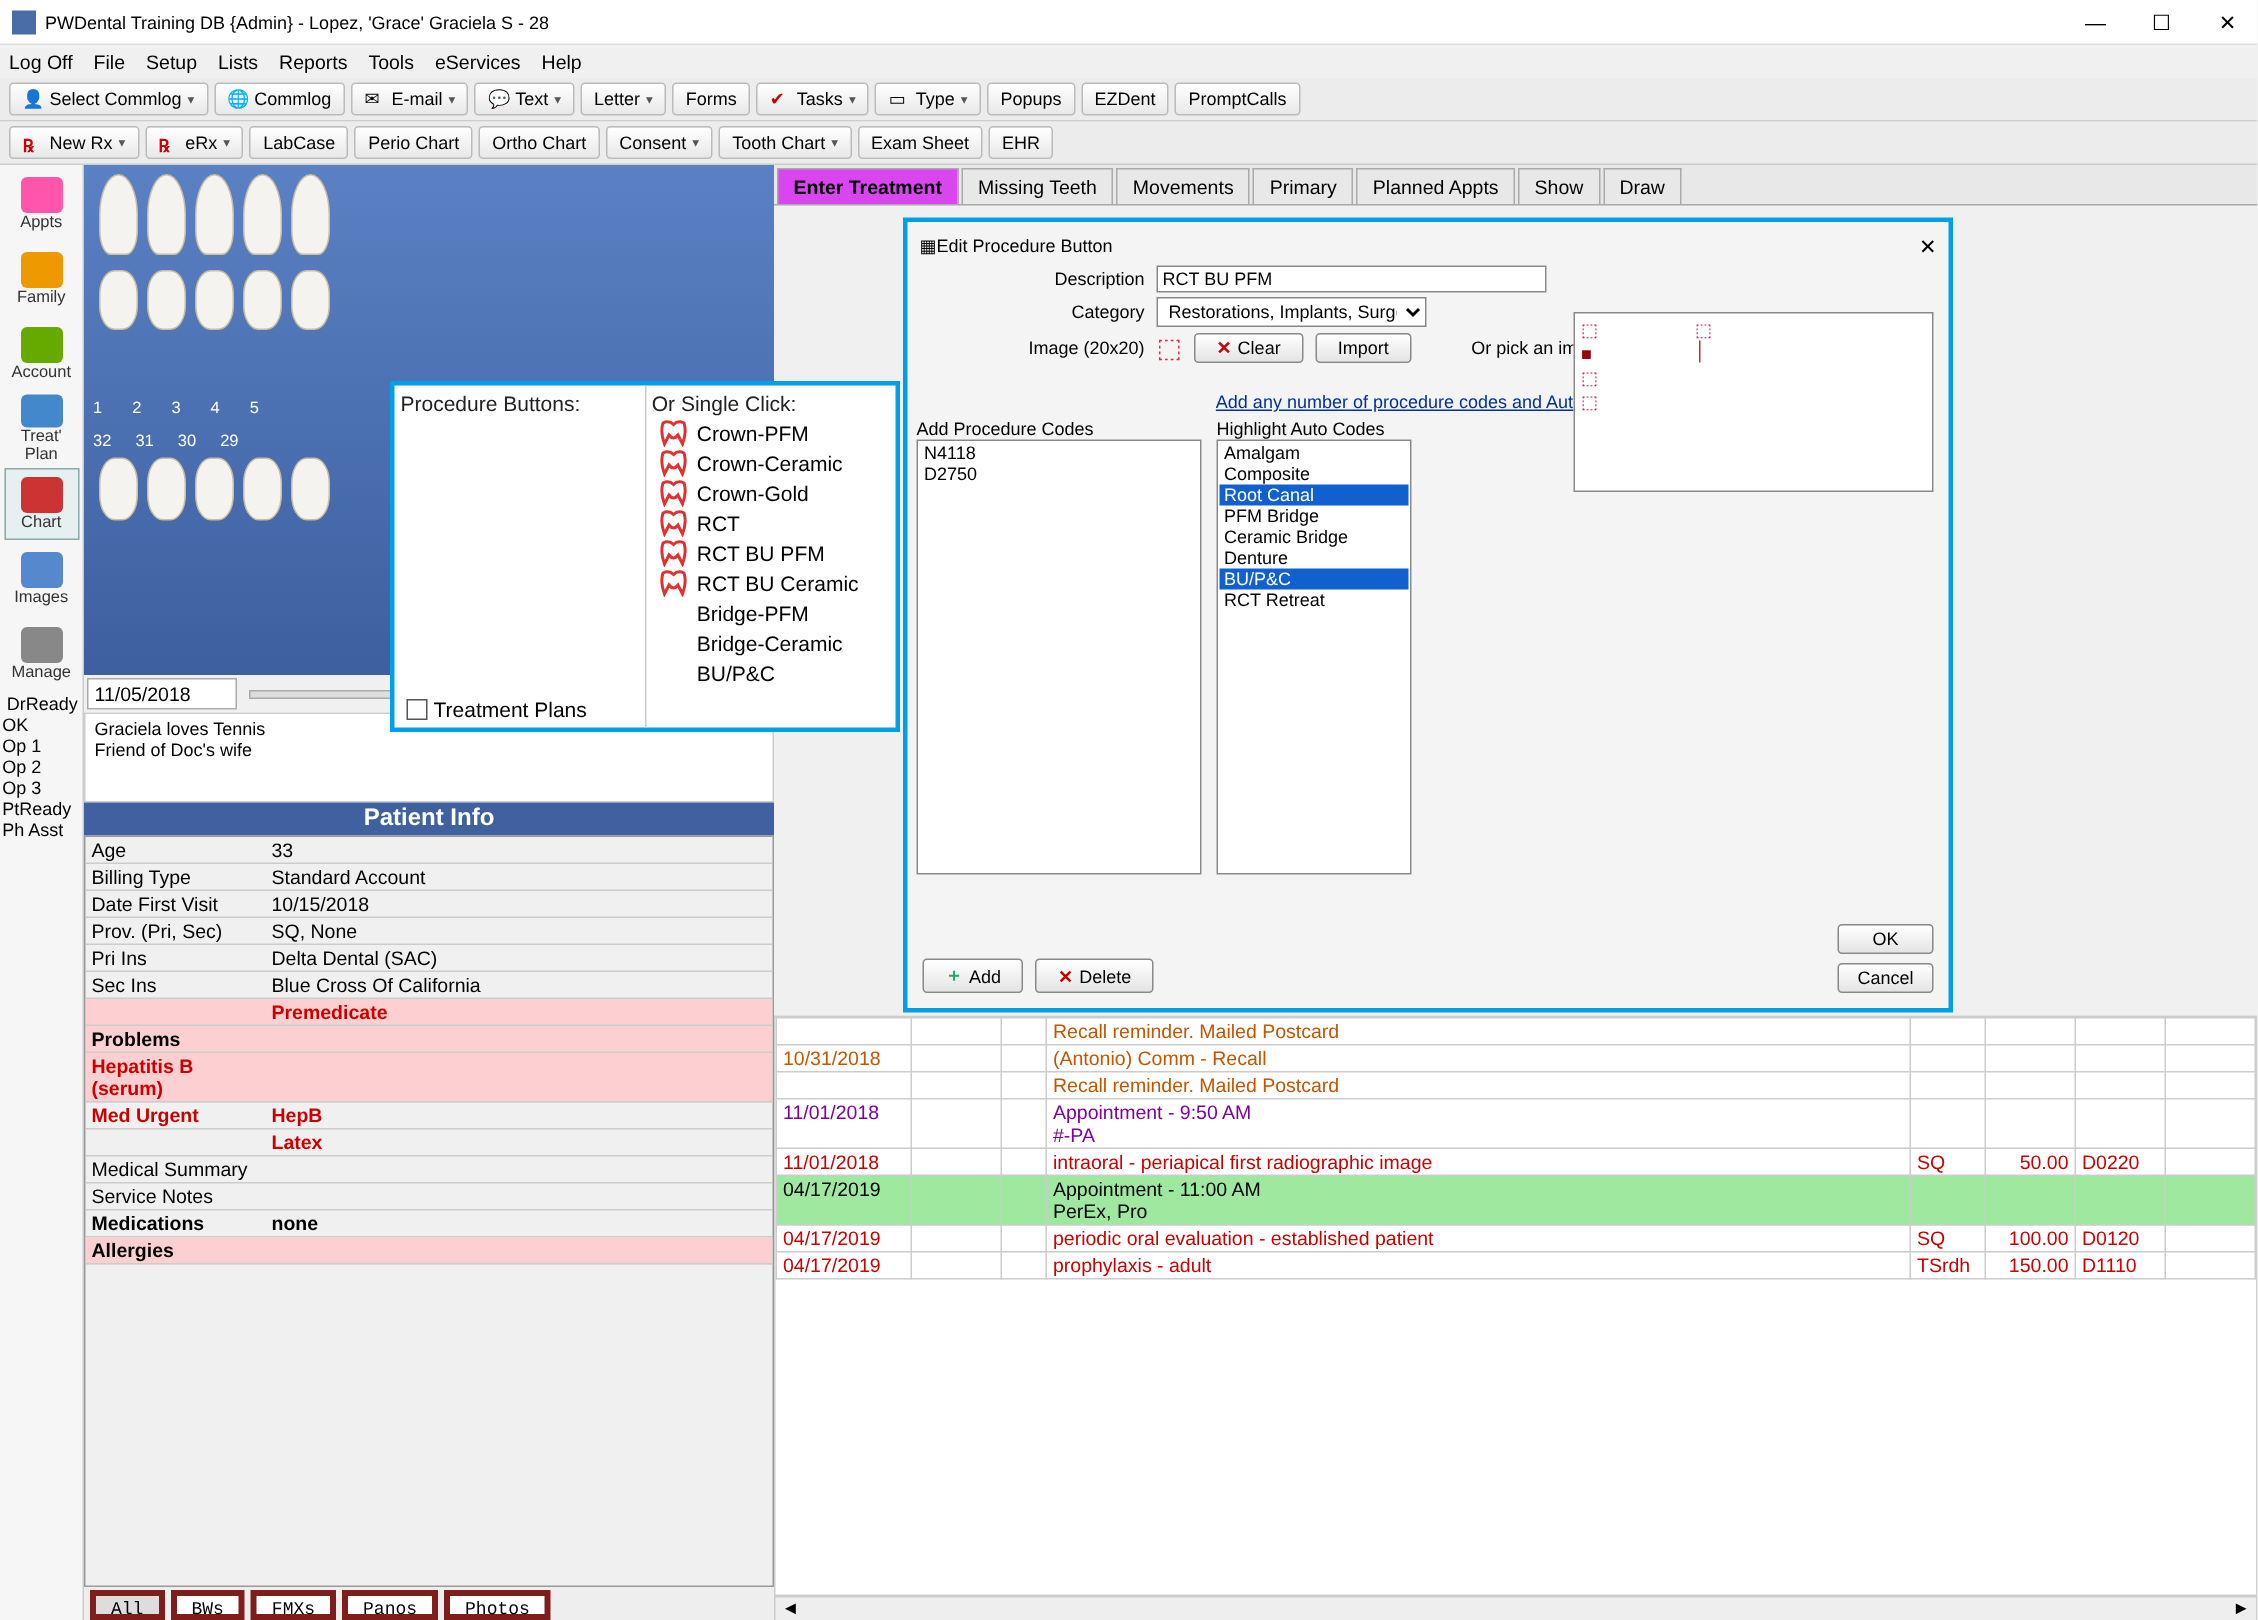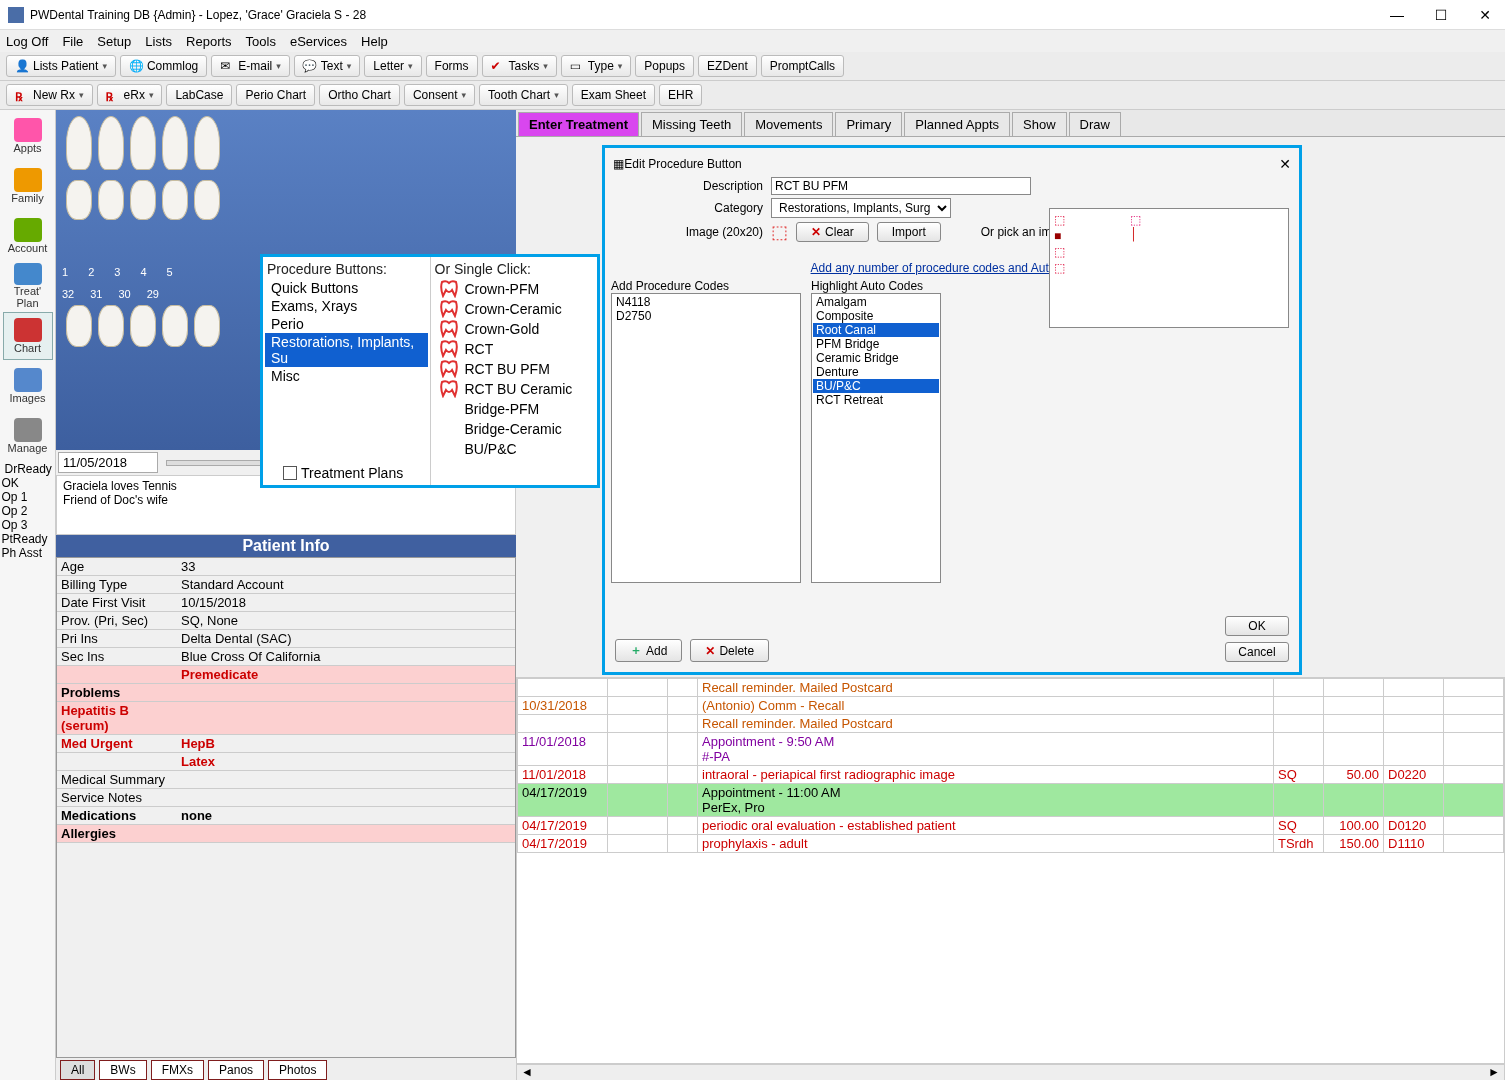--- a/index.html
+++ b/index.html
@@ -28,21 +28,21 @@
 .notepane { background:#fff; border:1px solid #ccc; padding:3px 6px; font-size:12px; height: 60px;}
 .patinfo-hdr { background:#4060a0; color:#fff; text-align:center; font-weight:bold; padding:2px; font-size:16px;}
 .patinfo { border:1px solid #999; flex:1; overflow:auto;}
 .pirow { display:flex; border-bottom:1px solid #ccc; font-size:13px;}
 .pirow .k { width:120px; padding:1px 4px; }
 .pirow .v { flex:1; padding:1px 4px; }
 .pirow.red .v, .pirow.red .k { color:#c00; font-weight:bold; }
 .pirow.pink { background:#fcd0d0; }
 .pirow.b { font-weight:bold; }
 .bottomtabs { height:24px; display:flex; gap:4px; padding:2px 4px; background:#eee;}
-.bottomtabs .bt { padding:2px 10px; border:1px solid #7f1d1d; background:#fff; cursor:pointer; font-size:12px;}
+.bottomtabs .bt { padding:2px 10px; border:4px solid #7f1d1d; background:#fff; cursor:pointer; font-size:12px;font-family:Liberation Mono, monospace;}
 .rightpane { flex:1; display:flex; flex-direction:column; position:relative; }
 .tabstrip { display:flex; gap:2px; background:#e8e8e8; padding:2px 2px 0; border-bottom:1px solid #aaa;}
 .tabstrip .tab { padding:4px 10px; border:1px solid #aaa; border-bottom:none; background:#e8e8e8; cursor:pointer; font-size:13px;}
 .tabstrip .tab.active { background:#d946ef; font-weight:bold;}
 .chartlog { flex:1; overflow:auto; background:#fff; border:1px solid #ccc;}
 .chartlog table { width:100%; border-collapse:collapse; font-size:13px;}
 .chartlog td { border:1px solid #ccc; padding:1px 4px; vertical-align:top;}
 .chartlog tr.green td { background:#9fe89f; }
 .chartlog tr.purple td { color:#8000a0; }
 .chartlog tr.orange td { color:#c65500; }
@@ -90,21 +90,21 @@
     <span>Lists</span>
     <span>Reports</span>
     <span>Tools</span>
     <span>eServices</span>
     <span>Help</span>
   </div>
 
 <div class="toolbar">
   <span class="tbtn caret">
       <span class="tico">👤</span>
-      <span>Lists Patient</span>
+      <span>Select Commlog</span>
     </span>
   <span class="tbtn">
       <span class="tico">🌐</span>
       <span>Commlog</span>
     </span>
   <span class="tbtn caret">
       <span class="tico">✉</span>
       <span>E-mail</span>
     </span>
   <span class="tbtn caret">
@@ -430,28 +430,21 @@
       </div>
       <div style="height:18px;background:#eee;border:1px solid #ccc;display:flex;">
         <span style="margin-left:4px;cursor:pointer">◄</span>
         <span style="margin-left:auto;margin-right:4px;cursor:pointer">►</span>
       </div>
     </div>
 
     <div class="procpop">
       <div class="col" style="border-right:1px solid #ccc;">
         <div class="hdr">Procedure Buttons:</div>
-        <ul id="proccats">
-            <li>Quick Buttons</li>
-            <li>Exams, Xrays</li>
-            <li>Perio</li>
-            <li class="sel">Restorations, Implants, Su</li>
-            <li>Misc</li>
-          </ul>
-        <div style="position:absolute;bottom:4px;left:20px;display:flex;align-items:center;">
+        <div style="position:absolute;bottom:4px;left:8px;display:flex;align-items:center;">
           <span class="ck"></span>
           <span style="font-size:14px;">Treatment Plans</span>
         </div>
       </div>
       <div class="col">
         <div class="hdr">Or Single Click:</div>
         <ul id="procitems">
             <li>
               <svg class="pico" viewBox="0 0 20 18">
                 <path d="M3 2 Q1 8 4 16 L7 10 Q10 14 13 10 L16 16 Q19 8 17 2 Q13 0 10 3 Q7 0 3 2 Z" fill="none" stroke="#e03030" stroke-width="2"></path>

